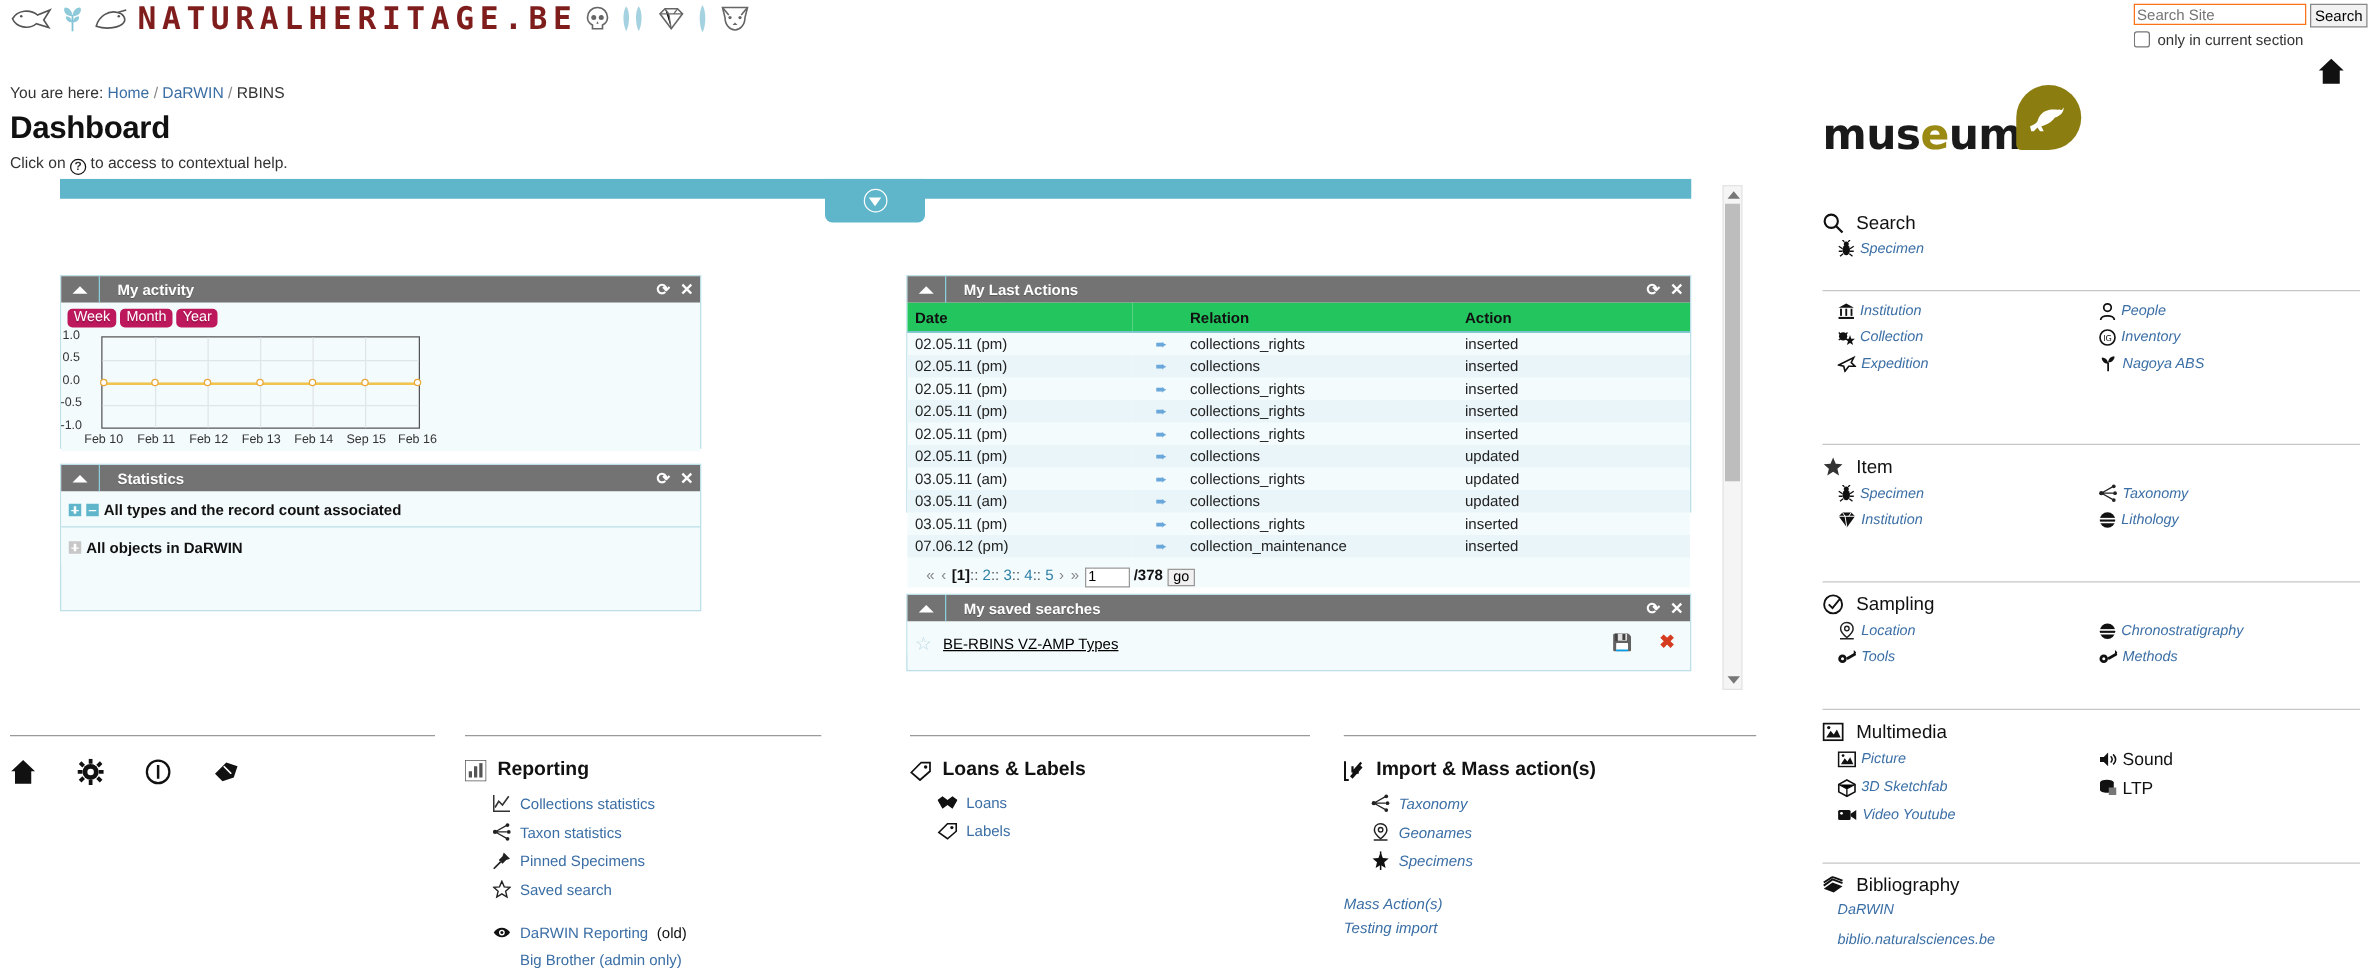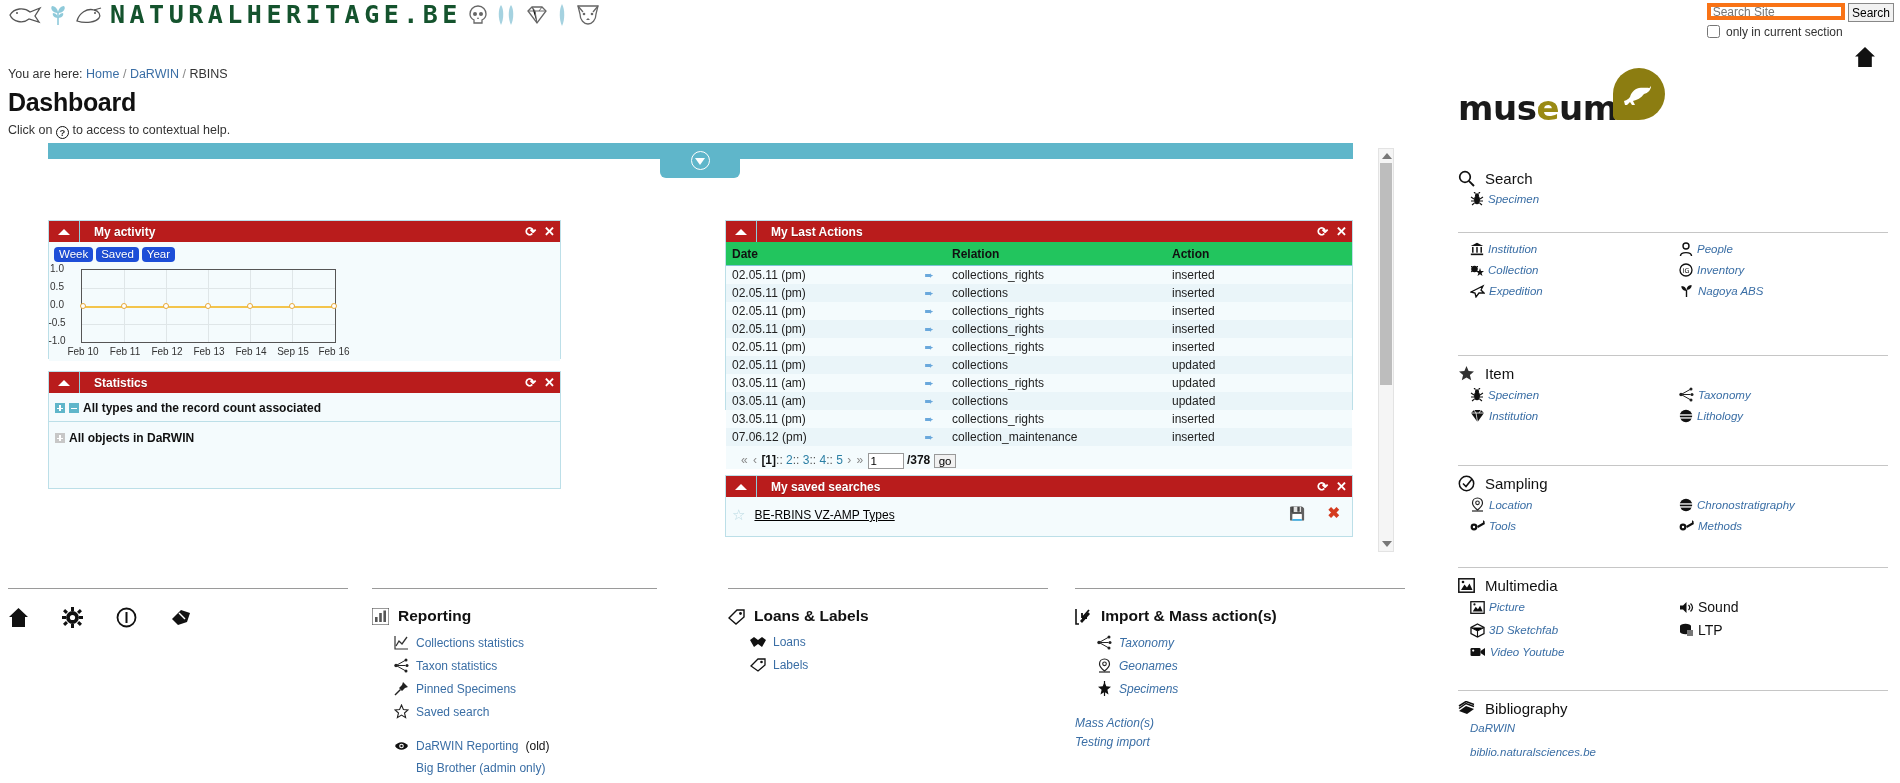--- a/index.html
+++ b/index.html
@@ -19,32 +19,32 @@
     position: absolute; left: 0; top: 0; width: 1900px; height: 42px;
   }
   #brand-strip {
     position: absolute; left: 8px; top: 2px;
     display: flex; align-items: center; gap: 6px;
   }
   .brand-icon { display: block; }
   #brand-word {
     font-family: "DejaVu Sans Mono", monospace;
     font-size: 25px; letter-spacing: 4.5px;
-    color: #14532d; font-weight: bold;
+    color: #7f1d1d; font-weight: bold;
     line-height: 1;
     white-space: nowrap;
   }
   #site-search {
     position: absolute; right: 6px; top: 3px;
     text-align: left;
     font-size: 12px;
   }
   #search-input {
     width: 138px; height: 17px; font-size: 12px;
-    border: 4px solid #f97316; padding: 0 2px; color: #666;
+    border: 1px solid #f97316; padding: 0 2px; color: #666;
     font-family: "Liberation Sans", sans-serif;
     vertical-align: top;
   }
   #search-button {
     height: 19px; font-size: 12px; padding: 0 3px;
     border: 1px solid #888; background: #f2f2f2;
     font-family: "Liberation Sans", sans-serif;
     vertical-align: top; cursor: pointer;
   }
   #search-scope { margin-top: 3px; font-size: 12px; color: #333; }
@@ -104,21 +104,21 @@
     background: #bdbdbd;
   }
   #dash-scroll .arr { position: absolute; left: 3px; width: 0; height: 0;
     border-left: 5px solid transparent; border-right: 5px solid transparent; }
   #dash-scroll .arr.up { top: 4px; border-bottom: 6px solid #777; }
   #dash-scroll .arr.down { bottom: 4px; border-top: 6px solid #777; }
 
   
   .portlet { position: absolute; border: 1px solid #bcdfe8; background: #f4fbfd; }
   .portlet-head {
-    height: 21px; background: #b91c1c; display: flex; align-items: center;
+    height: 21px; background: #737373; display: flex; align-items: center;
     color: #fff; position: relative;
   }
   .portlet-head .collapse {
     width: 31px; height: 21px; display: flex; align-items: center; justify-content: center;
     border-right: 1px solid #8ccddb; cursor: pointer;
   }
   .portlet-head .collapse i {
     width: 0; height: 0; border-left: 6px solid transparent;
     border-right: 6px solid transparent; border-bottom: 6px solid #fff; display: block;
   }
@@ -130,21 +130,21 @@
     position: absolute; right: 5px; top: 0; height: 21px;
     display: flex; align-items: center; gap: 8px; font-size: 13px; font-weight: bold;
   }
   .portlet-head .tools span { cursor: pointer; }
   .portlet-body { background: #f4fbfd; }
 
   
   #p-activity { left: 0px; top: 77px; width: 513px; height: 139px; }
   .range-btns { padding: 5px 0 0 5px; display: flex; gap: 3px; }
   .range-btn {
-    background: #1d4ed8; color: #fff; font-size: 11.5px;
+    background: #be185d; color: #fff; font-size: 11.5px;
     border-radius: 4px; padding: 1px 5px 2px; cursor: pointer;
     text-shadow: 0 1px 0 rgba(0,0,0,.2);
   }
   #chart-wrap { position: relative; margin: 5px 0 0 6px; width: 300px; height: 94px; }
   #plot {
     position: absolute; left: 26px; top: 2px; width: 255px; height: 74px;
     border: 1px solid #555; background: #f4fbfd;
   }
   #plot .vgrid { position: absolute; top: 0; bottom: 0; width: 1px; background: #dfe6e8; }
   #plot .hgrid { position: absolute; left: 0; right: 0; height: 1px; background: #dfe6e8; }
@@ -375,21 +375,21 @@
         </span>
       <span class="ptitle">My activity</span>
       <span class="tools">
         <span>⟳</span>
         <span>✕</span>
       </span>
     </div>
     <div class="portlet-body">
       <div class="range-btns">
         <span class="range-btn">Week</span>
-        <span class="range-btn">Saved</span>
+        <span class="range-btn">Month</span>
         <span class="range-btn">Year</span>
       </div>
       <div id="chart-wrap">
         <div class="ytick" style="top:-4px">1.0</div>
         <div class="ytick" style="top:14px">0.5</div>
         <div class="ytick" style="top:32px">0.0</div>
         <div class="ytick" style="top:50px">-0.5</div>
         <div class="ytick" style="top:68px">-1.0</div>
 
         <div id="plot">

